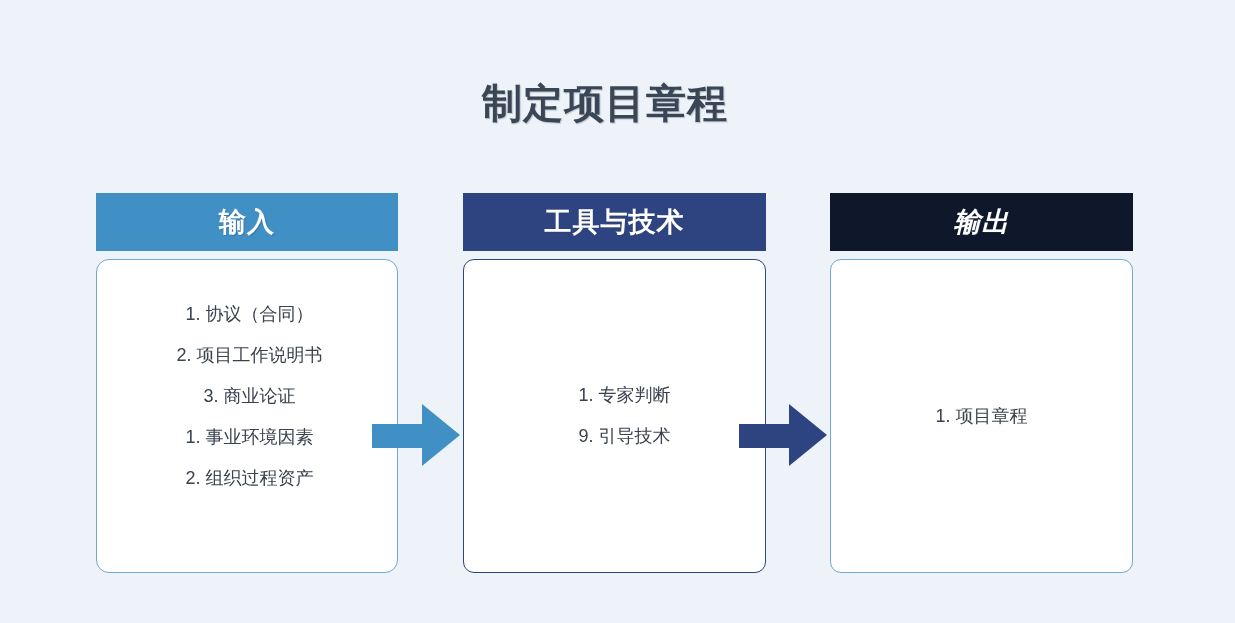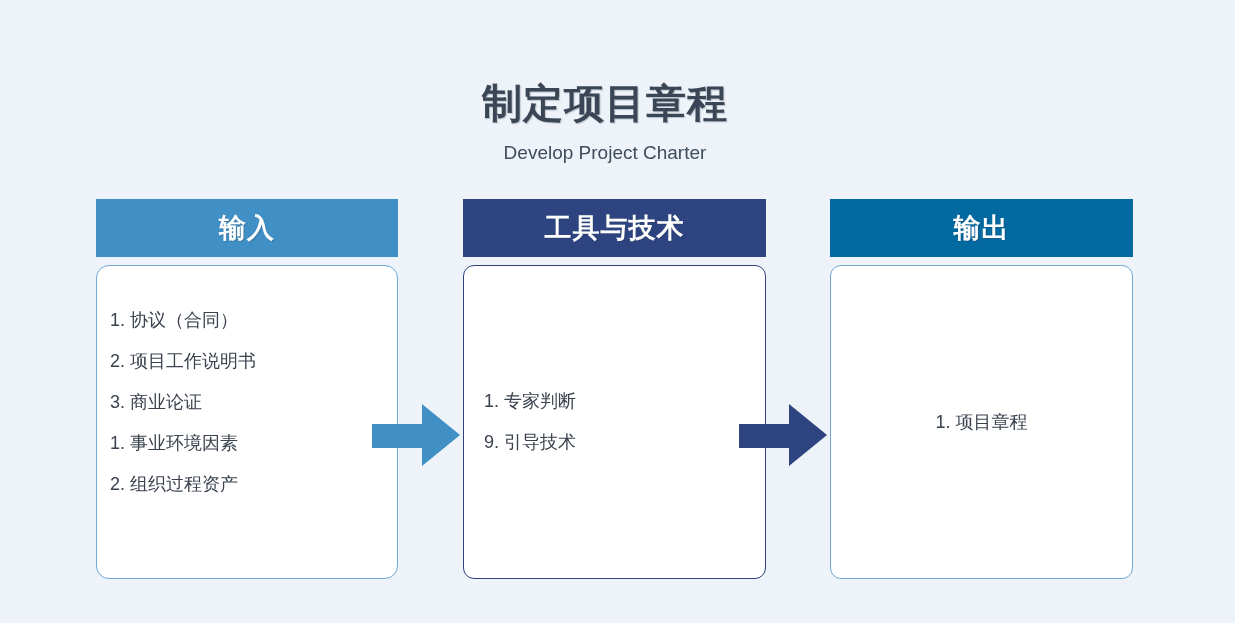--- a/index.html
+++ b/index.html
@@ -26,38 +26,38 @@
     letter-spacing: 1px;
     color: #3A4555;
     text-shadow: 1px 1px 1px rgba(90,100,115,0.35);
   }
   .page-subtitle {
     margin-top: 11px;
     font-size: 19px;
     color: #3F4C5C;
   }
   
-  .column { position: absolute; top: 199px; width: 302px; }
+  .column { position: absolute; top: 193px; width: 302px; text-align: center; }
   .col-input  { left: 96px; }
   .col-tools  { left: 463px; width: 303px; border-radius: 21px; }
   .col-output { left: 830px; width: 303px; }
   .col-header {
     height: 58px;
     display: flex;
     align-items: center;
     justify-content: center;
     color: #FFFFFF;
     font-size: 27px;
     font-weight: bold;
     letter-spacing: 1px;
     text-shadow: 1px 1px 1px rgba(40,60,90,0.3);
   }
   .input-header  { background: #4090C6; }
   .tools-header  { background: #2E4480; }
-  .output-header { background: #0369a1; }
+  .output-header { background: #0f172a; font-style: italic; }
   .col-body {
     margin-top: 8px;
     height: 314px;
     background: #FFFFFF;
     border: 1.5px solid #6EA9D8;
     border-radius: 11px;
     box-sizing: border-box;
   }
   .tools-body { border-color: #2E4480; }
   .input-body  { padding: 34px 8px 0 13px; border-radius: 13px; }
@@ -75,21 +75,20 @@
   .arrow-1 { left: 372px; }
   .arrow-2 { left: 739px; }
 </style>
 </head>
 <body>
 
 <div class="page">
 
   <div class="title-wrap">
     <h1 class="page-title">制定项目章程</h1>
-    <div class="page-subtitle">Develop Project Charter</div>
   </div>
 
   <section class="column col-input">
     <div class="col-header input-header">输入</div>
     <div class="col-body input-body">
       <div class="list-item">1. 协议（合同）</div>
       <div class="list-item">2. 项目工作说明书</div>
       <div class="list-item">3. 商业论证</div>
       <div class="list-item">1. 事业环境因素</div>
       <div class="list-item">2. 组织过程资产</div>

